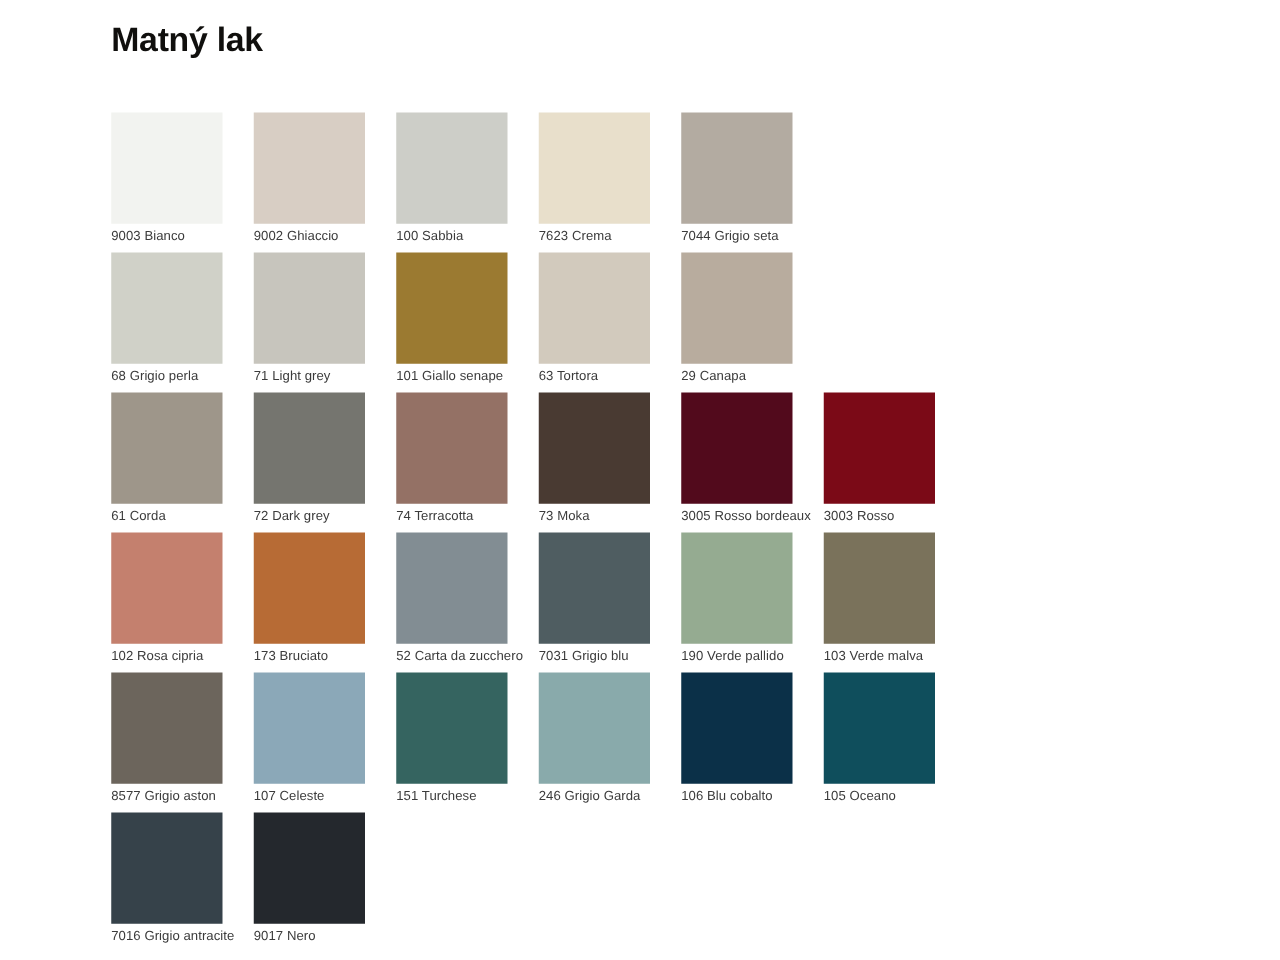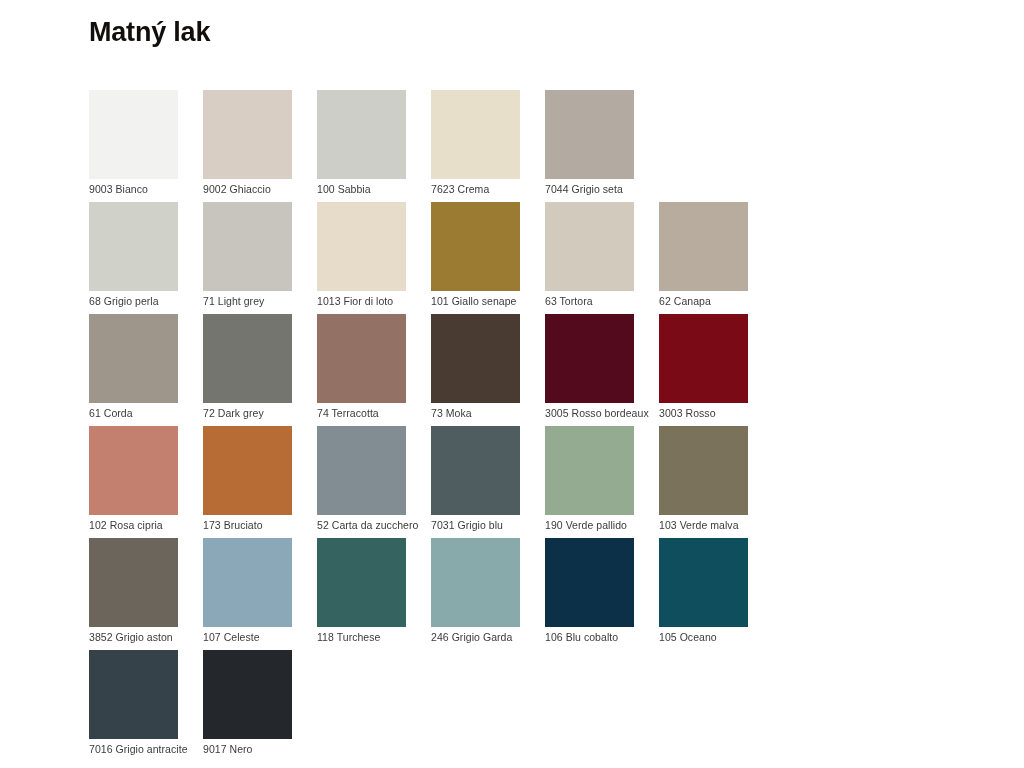--- a/index.html
+++ b/index.html
@@ -97,34 +97,30 @@
     <div class="swatch-row">
       <div class="swatch-cell">
         <span class="swatch-chip" style="background-color: rgb(208, 209, 200);"></span>
         <span class="swatch-label" style="color: rgb(59, 59, 59);">68 Grigio perla</span>
       </div>
       <div class="swatch-cell">
         <span class="swatch-chip" style="background-color: rgb(199, 197, 189);"></span>
         <span class="swatch-label" style="color: rgb(59, 59, 59);">71 Light grey</span>
       </div>
       <div class="swatch-cell">
-        <span class="swatch-chip" style="background-color: rgb(231, 219, 201);"></span>
-        <span class="swatch-label" style="color: rgb(59, 59, 59);">1013 Fior di loto</span>
-      </div>
-      <div class="swatch-cell">
         <span class="swatch-chip" style="background-color: rgb(155, 122, 49);"></span>
         <span class="swatch-label" style="color: rgb(59, 59, 59);">101 Giallo senape</span>
       </div>
       <div class="swatch-cell">
         <span class="swatch-chip" style="background-color: rgb(210, 202, 189);"></span>
         <span class="swatch-label" style="color: rgb(59, 59, 59);">63 Tortora</span>
       </div>
       <div class="swatch-cell">
         <span class="swatch-chip" style="background-color: rgb(184, 172, 158);"></span>
-        <span class="swatch-label" style="color: rgb(59, 59, 59);">62 Canapa</span>
+        <span class="swatch-label" style="color: rgb(59, 59, 59);">29 Canapa</span>
       </div>
     </div>
 
     <div class="swatch-row">
       <div class="swatch-cell">
         <span class="swatch-chip" style="background-color: rgb(158, 150, 138);"></span>
         <span class="swatch-label" style="color: rgb(59, 59, 59);">61 Corda</span>
       </div>
       <div class="swatch-cell">
         <span class="swatch-chip" style="background-color: rgb(117, 117, 111);"></span>
@@ -171,29 +167,29 @@
       </div>
       <div class="swatch-cell">
         <span class="swatch-chip" style="background-color: rgb(122, 114, 91);"></span>
         <span class="swatch-label" style="color: rgb(59, 59, 59);">103 Verde malva</span>
       </div>
     </div>
 
     <div class="swatch-row">
       <div class="swatch-cell">
         <span class="swatch-chip" style="background-color: rgb(108, 101, 92);"></span>
-        <span class="swatch-label" style="color: rgb(59, 59, 59);">3852 Grigio aston</span>
+        <span class="swatch-label" style="color: rgb(59, 59, 59);">8577 Grigio aston</span>
       </div>
       <div class="swatch-cell">
         <span class="swatch-chip" style="background-color: rgb(139, 168, 184);"></span>
         <span class="swatch-label" style="color: rgb(59, 59, 59);">107 Celeste</span>
       </div>
       <div class="swatch-cell">
         <span class="swatch-chip" style="background-color: rgb(53, 100, 96);"></span>
-        <span class="swatch-label" style="color: rgb(59, 59, 59);">118 Turchese</span>
+        <span class="swatch-label" style="color: rgb(59, 59, 59);">151 Turchese</span>
       </div>
       <div class="swatch-cell">
         <span class="swatch-chip" style="background-color: rgb(137, 170, 171);"></span>
         <span class="swatch-label" style="color: rgb(59, 59, 59);">246 Grigio Garda</span>
       </div>
       <div class="swatch-cell">
         <span class="swatch-chip" style="background-color: rgb(11, 48, 72);"></span>
         <span class="swatch-label" style="color: rgb(59, 59, 59);">106 Blu cobalto</span>
       </div>
       <div class="swatch-cell">

